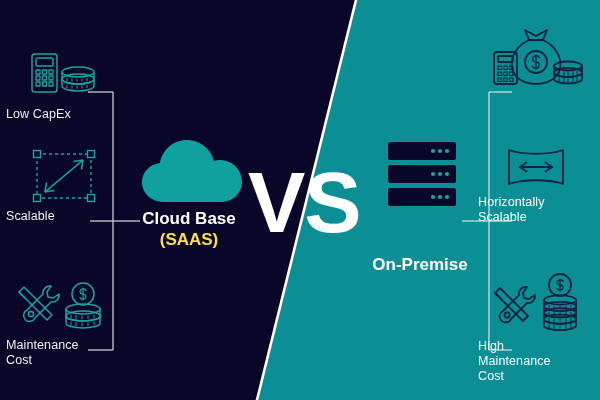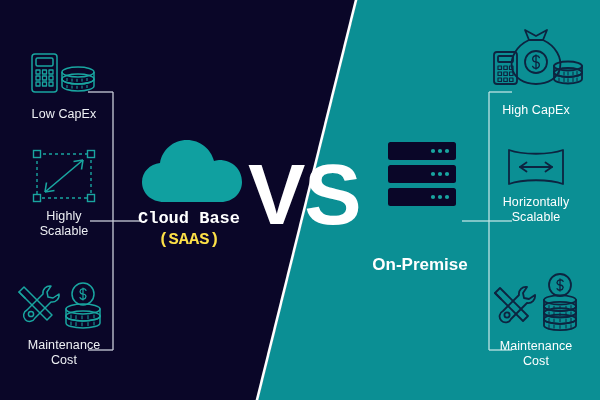--- a/index.html
+++ b/index.html
@@ -33,21 +33,21 @@
   }
   
   .bracket {
     position: absolute;
     pointer-events: none;
   }
   
   .feature {
     position: absolute;
     width: 116px;
-    text-align: center;
+    text-align: left;
   }
   .feature .icon-wrap {
     display: block;
     height: 56px;
     margin: 0 auto 5px auto;
   }
   .feature .flabel {
     display: block;
     font-size: 12.5px;
     line-height: 15px;
@@ -72,37 +72,37 @@
   .pillar .psub {
     display: block;
     font-weight: bold;
     font-size: 17px;
     line-height: 21px;
     color: #fde047;
     white-space: nowrap;
   }
   
   #cloud-mark { position: absolute; left: 140px; top: 138px; }
-  #cloud-label { left: 104px; top: 208px; width: 170px; font-family: Liberation Mono, monospace; }
+  #cloud-label { left: 104px; top: 208px; width: 170px; }
   
   #server-mark { position: absolute; left: 388px; top: 142px; }
   #server-label { left: 355px; top: 210px; width: 130px; margin-top: 44px; }
 
   
   #vs {
     position: absolute;
     left: 248px;
     top: 148px;
     width: 112px;
     height: 92px;
   }
   #vs .vs-text {
     position: absolute;
     left: 0;
-    top: 0;
+    top: 8px;
     width: 112px;
     height: 92px;
     font-size: 86px;
     font-weight: bold;
     line-height: 92px;
     color: #ffffff;
     text-align: center;
     letter-spacing: -1px;
   }
 </style>
@@ -183,21 +183,20 @@
           <rect x="27.5" y="2.5" width="7" height="7" fill="#0a0628"></rect>
           <rect x="81.5" y="2.5" width="7" height="7" fill="#0a0628"></rect>
           <rect x="27.5" y="46.5" width="7" height="7" fill="#0a0628"></rect>
           <rect x="81.5" y="46.5" width="7" height="7" fill="#0a0628"></rect>
           <path d="M39 44 L77 12" stroke-width="1.6"></path>
           <path d="M77 12 L67.5 13.5 M77 12 L75.5 21.5" stroke-width="1.6"></path>
           <path d="M39 44 L48.5 42.5 M39 44 L40.5 34.5" stroke-width="1.6"></path>
         </g>
       </svg>
     </span>
-    <span class="flabel">Highly</span>
     <span class="flabel">Scalable</span>
   </div>
 
   <div class="feature side-left" style="left:6px; top:277px;">
     <span class="icon-wrap">
       <svg width="116" height="56" viewBox="0 0 116 56">
         <g fill="none" stroke="#19a5a0" stroke-width="1.5" stroke-linecap="round" stroke-linejoin="round">
 
           <path d="M18 10 L24 16 L46 38 L41 43 L19 21 L13 15 Z"></path>
           <path d="M13 15 L19 21"></path>
@@ -253,21 +252,20 @@
           <path d="M76 42 L76 48.5 A14 4.5 0 0 0 104 48.5 L104 42"></path>
           <ellipse cx="90" cy="48.5" rx="14" ry="4.5"></ellipse>
           <path d="M76 48.5 L76 55 A14 4.5 0 0 0 104 55 L104 48.5"></path>
           <g stroke-width="1">
             <path d="M81 47.5 L81 50.5 M86 48 L86 51 M90 48.2 L90 51.2 M95 48 L95 51 M99 47.5 L99 50.5"></path>
             <path d="M81 54 L81 57 M86 54.5 L86 57.5 M90 54.7 L90 57.7 M95 54.5 L95 57.5 M99 54 L99 57"></path>
           </g>
         </g>
       </svg>
     </span>
-    <span class="flabel">High CapEx</span>
   </div>
 
   <div class="feature side-right" style="left:478px; top:144px;">
     <span class="icon-wrap" style="height:46px;">
       <svg width="116" height="46" viewBox="0 0 116 46">
         <g fill="none" stroke="#0d2440" stroke-width="1.8" stroke-linecap="round" stroke-linejoin="round">
 
           <path d="M31 6 C44 11 72 11 85 6 L85 40 C72 35 44 35 31 40 Z"></path>
 
           <path d="M42 23 L74 23"></path>
@@ -304,20 +302,21 @@
           <path d="M66 47.2 L66 53.6 A16 4.6 0 0 0 98 53.6 L98 47.2"></path>
           <g stroke-width="1">
             <path d="M71 33.6 L71 36.4 M76 34.2 L76 37 M82 34.4 L82 37.2 M88 34.2 L88 37 M93 33.6 L93 36.4"></path>
             <path d="M71 40 L71 42.8 M76 40.6 L76 43.4 M82 40.8 L82 43.6 M88 40.6 L88 43.4 M93 40 L93 42.8"></path>
             <path d="M71 46.4 L71 49.2 M76 47 L76 49.8 M82 47.2 L82 50 M88 47 L88 49.8 M93 46.4 L93 49.2"></path>
             <path d="M71 52.8 L71 55.6 M76 53.4 L76 56.2 M82 53.6 L82 56.4 M88 53.4 L88 56.2 M93 52.8 L93 55.6"></path>
           </g>
         </g>
       </svg>
     </span>
+    <span class="flabel">High</span>
     <span class="flabel">Maintenance</span>
     <span class="flabel">Cost</span>
   </div>
 
   <span id="cloud-mark">
     <svg width="104" height="68" viewBox="0 0 104 68">
       <path d="M24 64 C11 64 2 55 2 44 C2 34 10 26 20 25 C22 12 33 2 47 2 C60 2 71 11 74 23 C75 23 77 22 79 22 C93 22 102 32 102 44 C102 55 93 64 81 64 Z" fill="#10a0a0"></path>
     </svg>
   </span>
   <div class="pillar" id="cloud-label">

